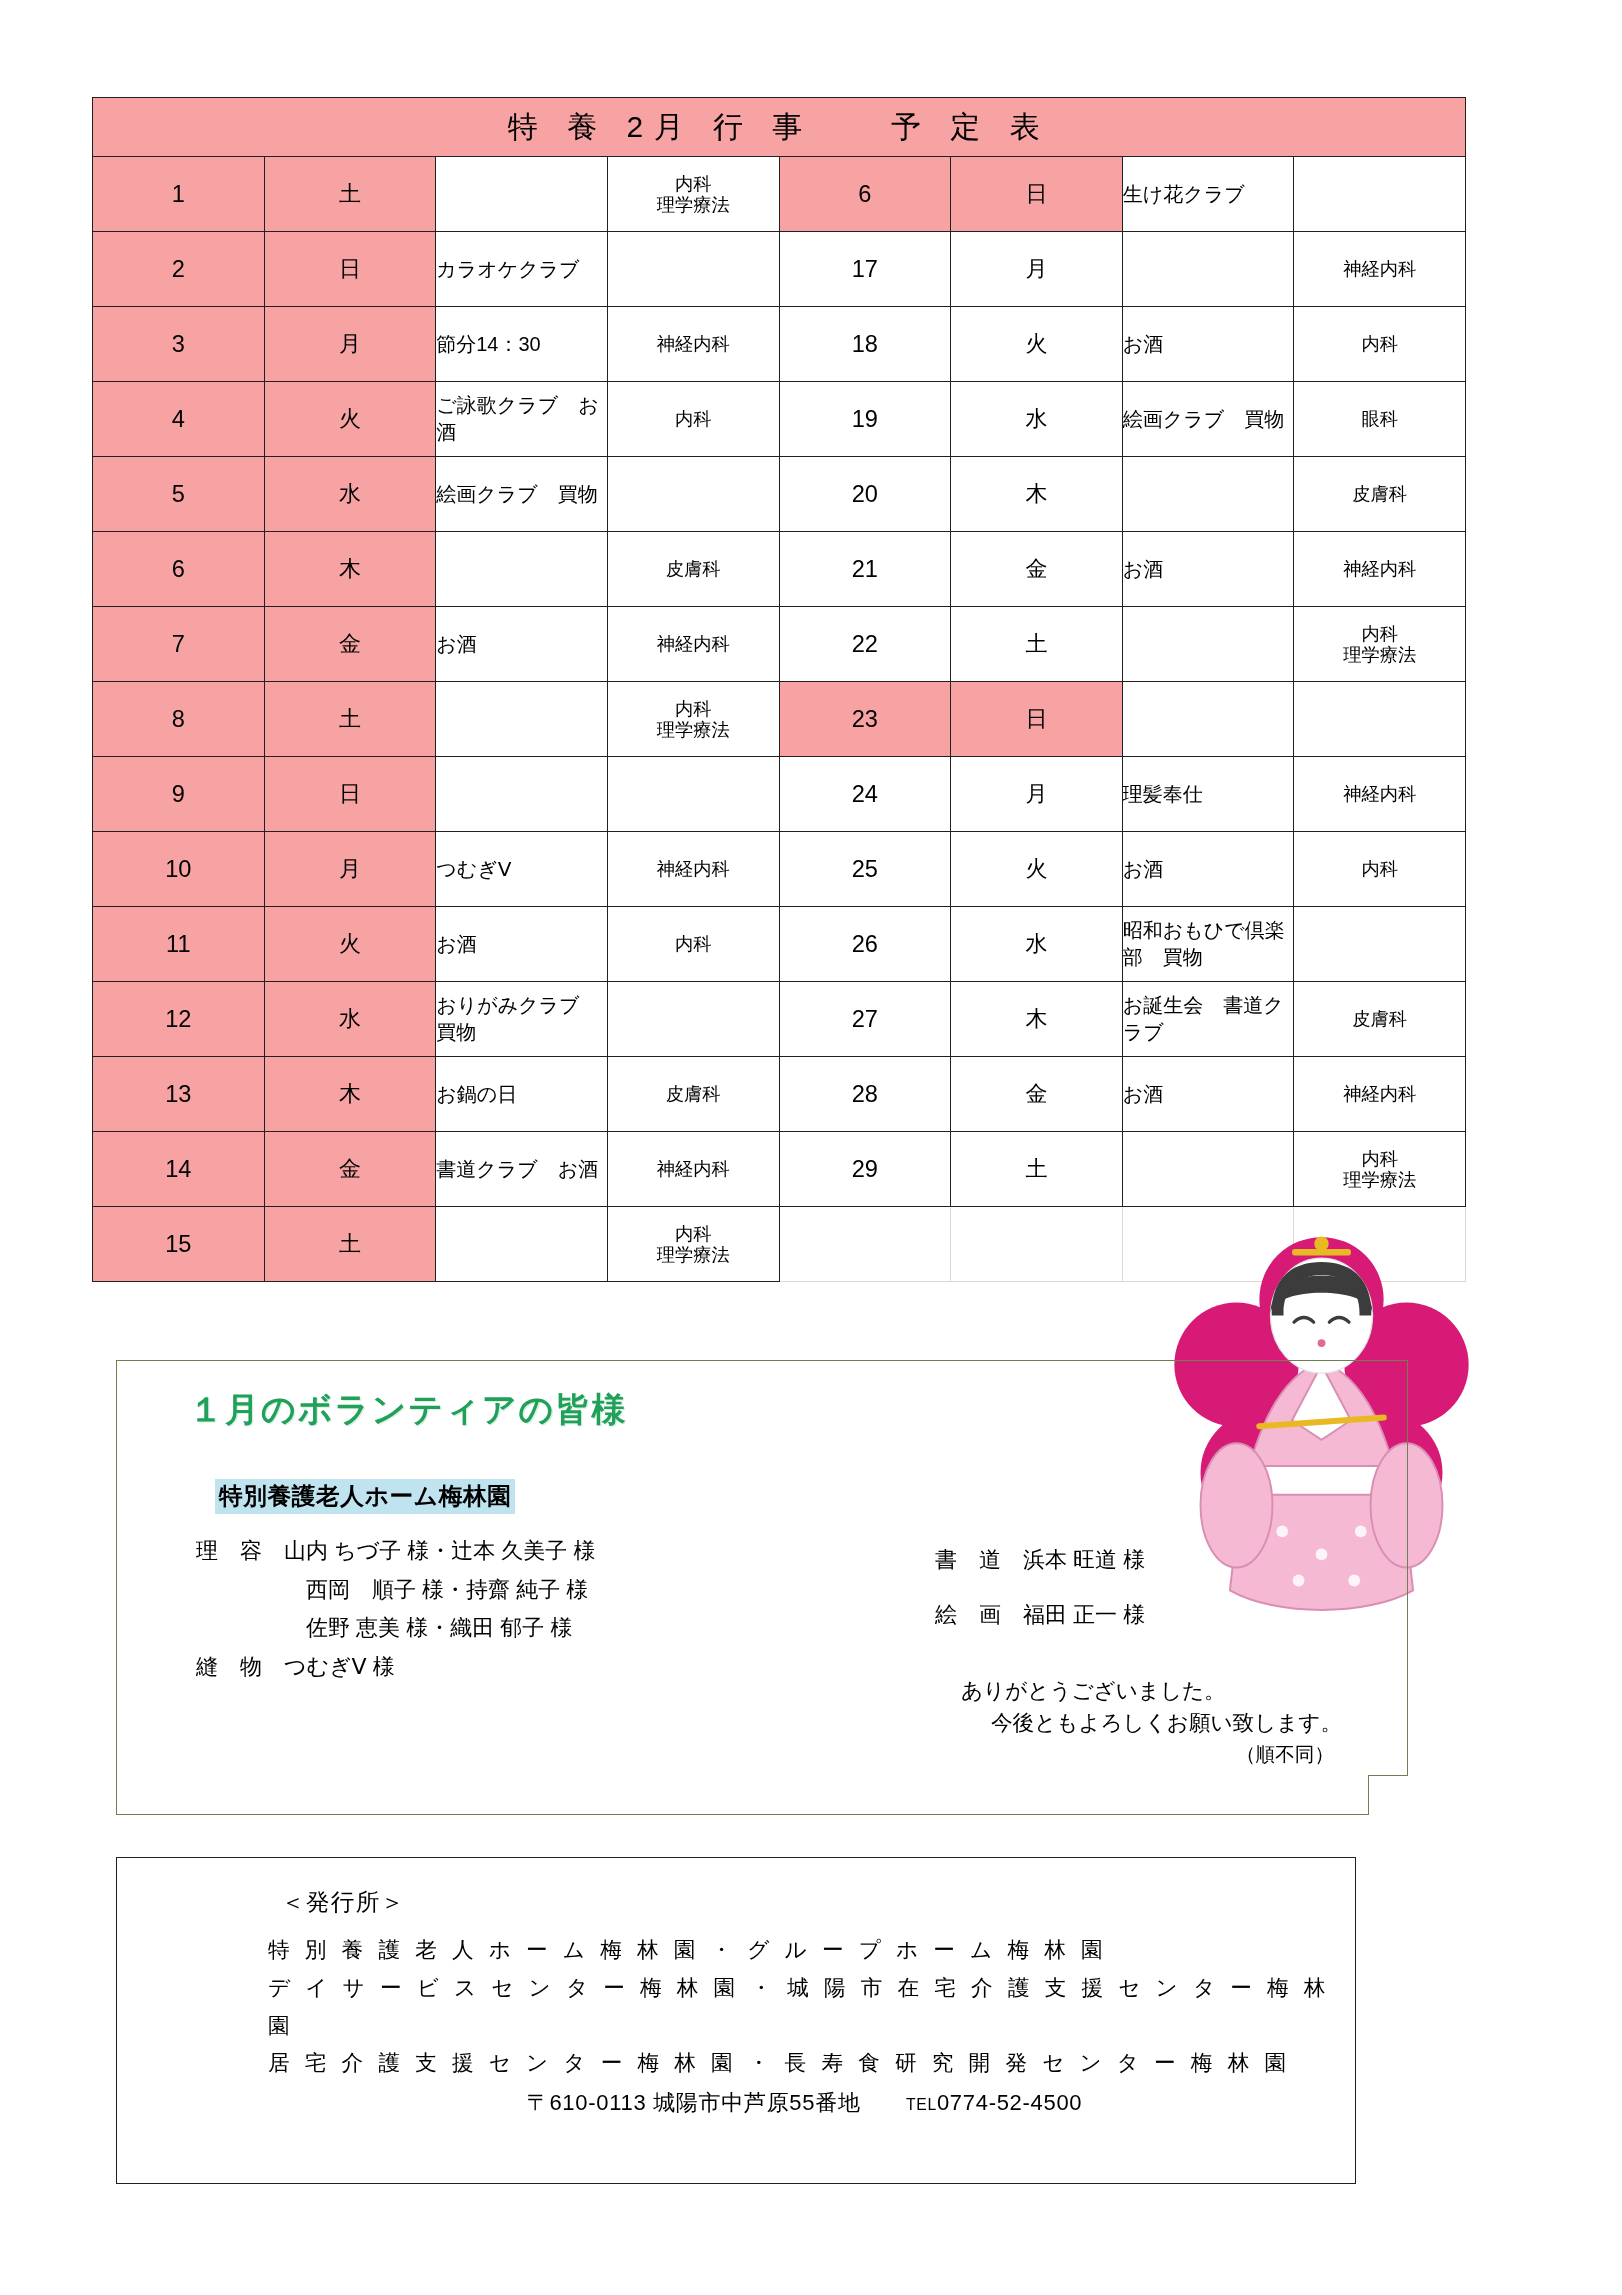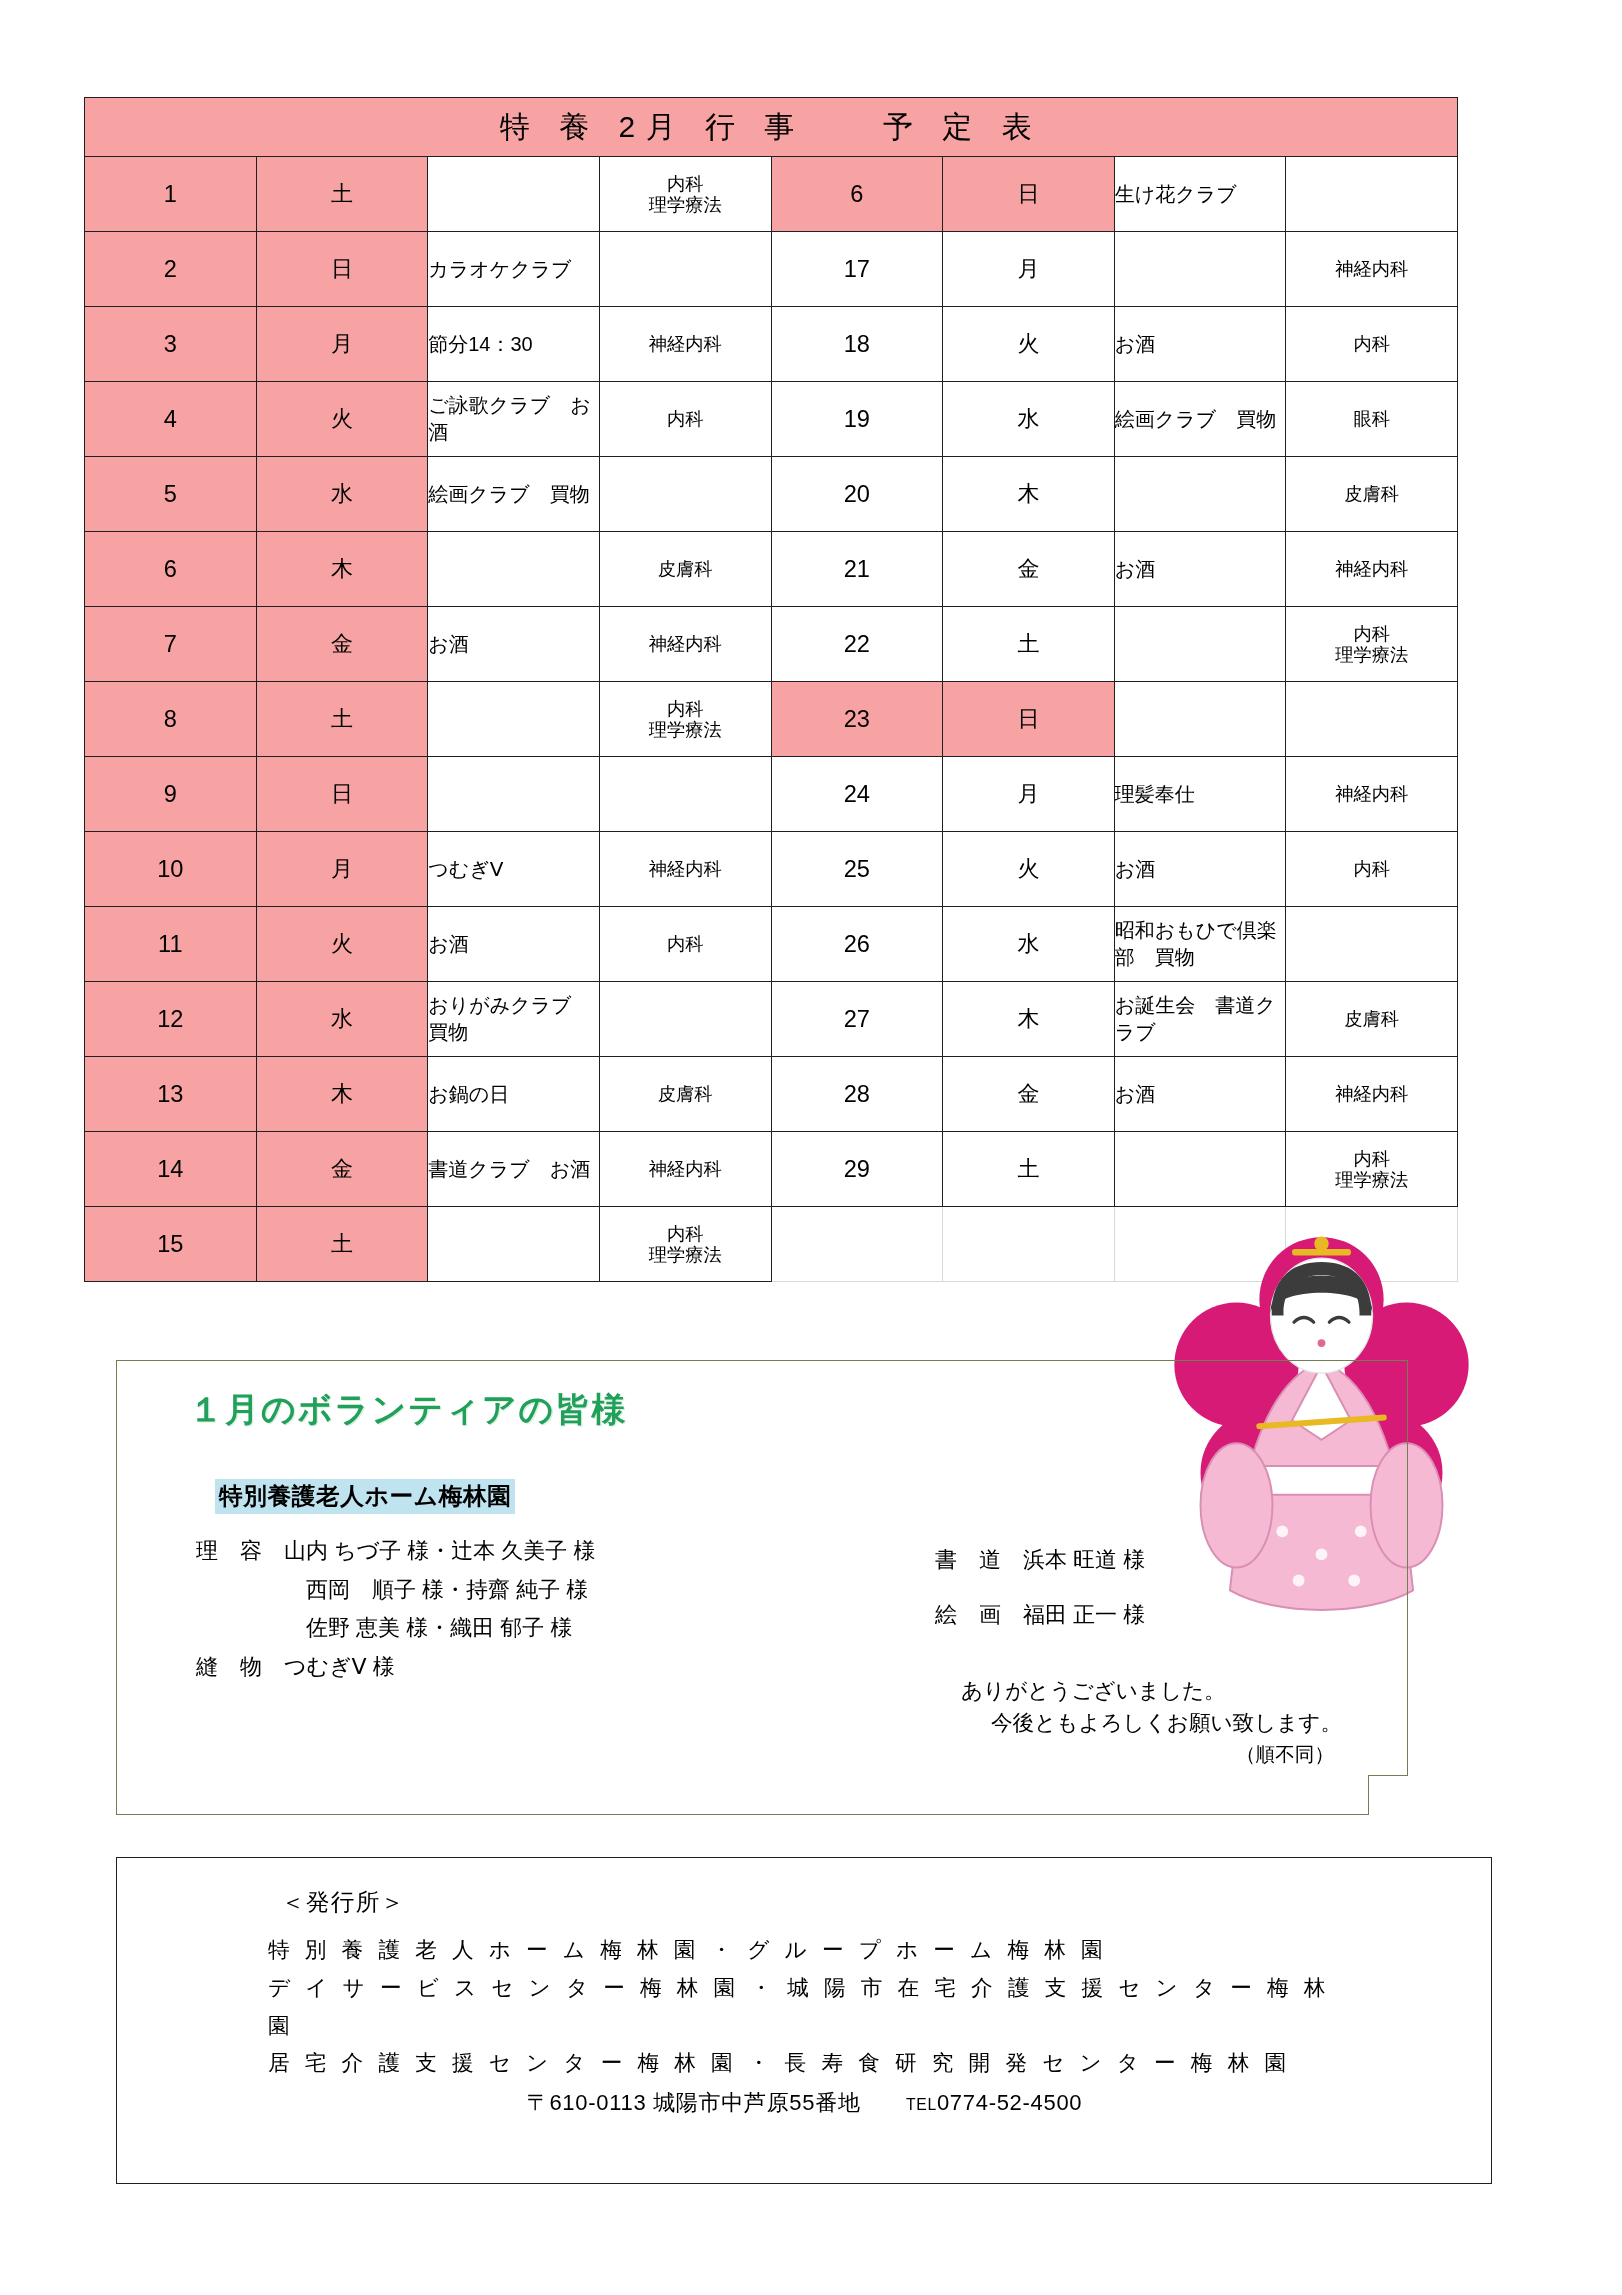--- a/index.html
+++ b/index.html
@@ -18,21 +18,21 @@
   .page {
     position: absolute;
     left: 0; top: 0;
     width: 1622px;
     height: 2295px;
   }
 
   
   .cal-wrap {
     position: absolute;
-    left: 84px;
+    left: 92px;
     top: 97px;
     width: 1117px;
   }
   table.cal {
     border-collapse: collapse;
     width: 1374px;
     table-layout: fixed;
   }
   table.cal td, table.cal th {
     border: 1.3px solid #231f20;
@@ -144,21 +144,21 @@
     border-left: 1.3px solid #6f7f52;
     border-top: 1.3px solid #6f7f52;
     transform: rotate(0deg);
   }
 
   
   .pub-box {
     position: absolute;
     left: 116px;
     top: 1857px;
-    width: 1376px;
+    width: 1240px;
     height: 327px;
     border: 1.3px solid #231f20;
     box-sizing: border-box;
   }
   .pub-head {
     position: absolute;
     left: 164px;
     top: 27.5px;
     font-size: 23.6px;
     letter-spacing: 1.3px;

